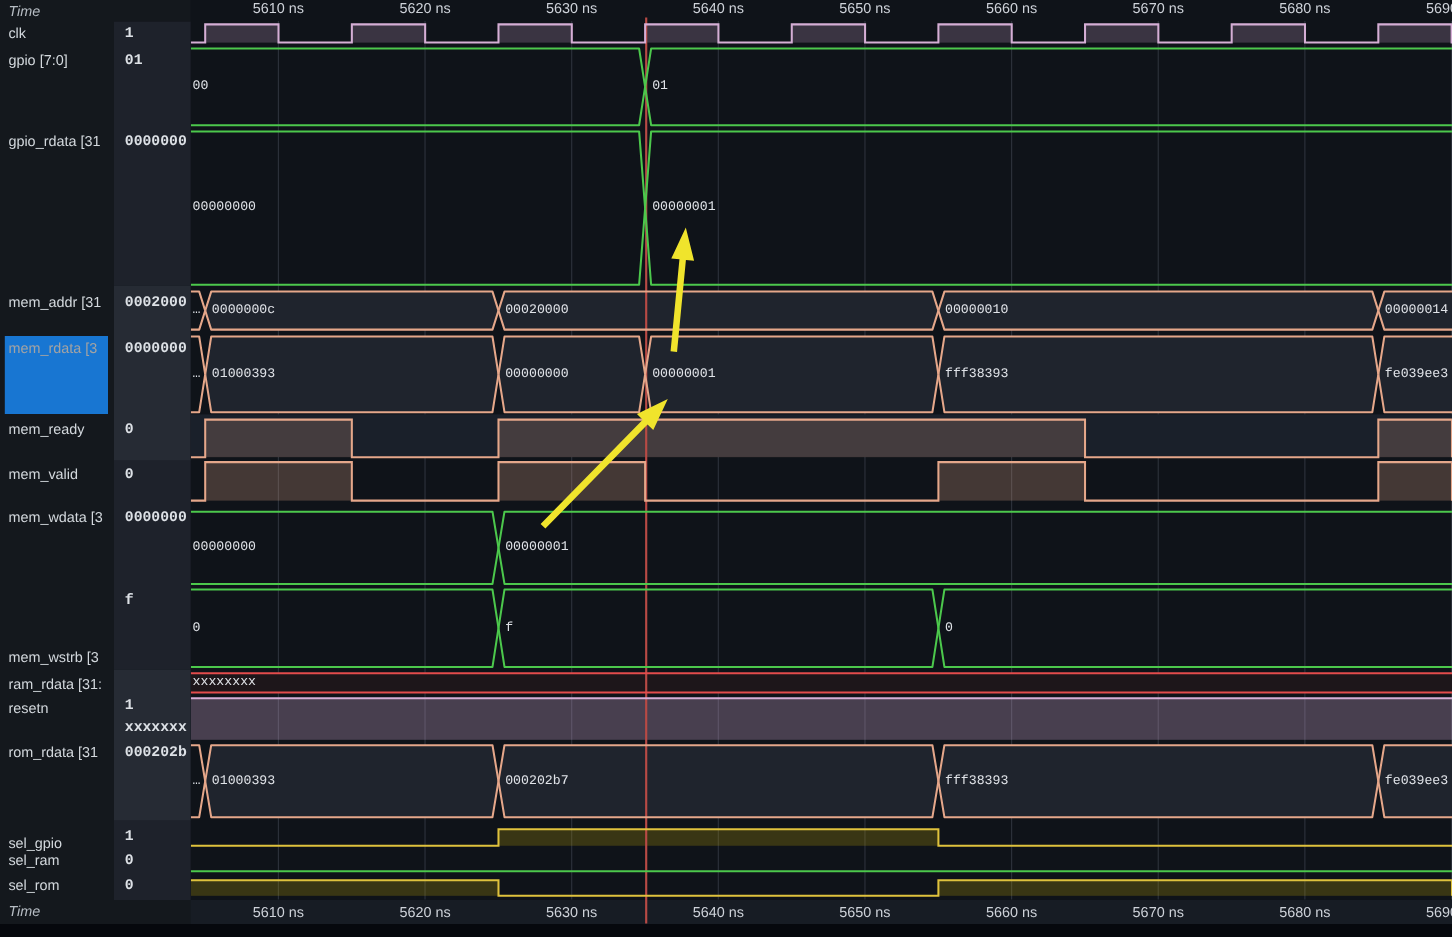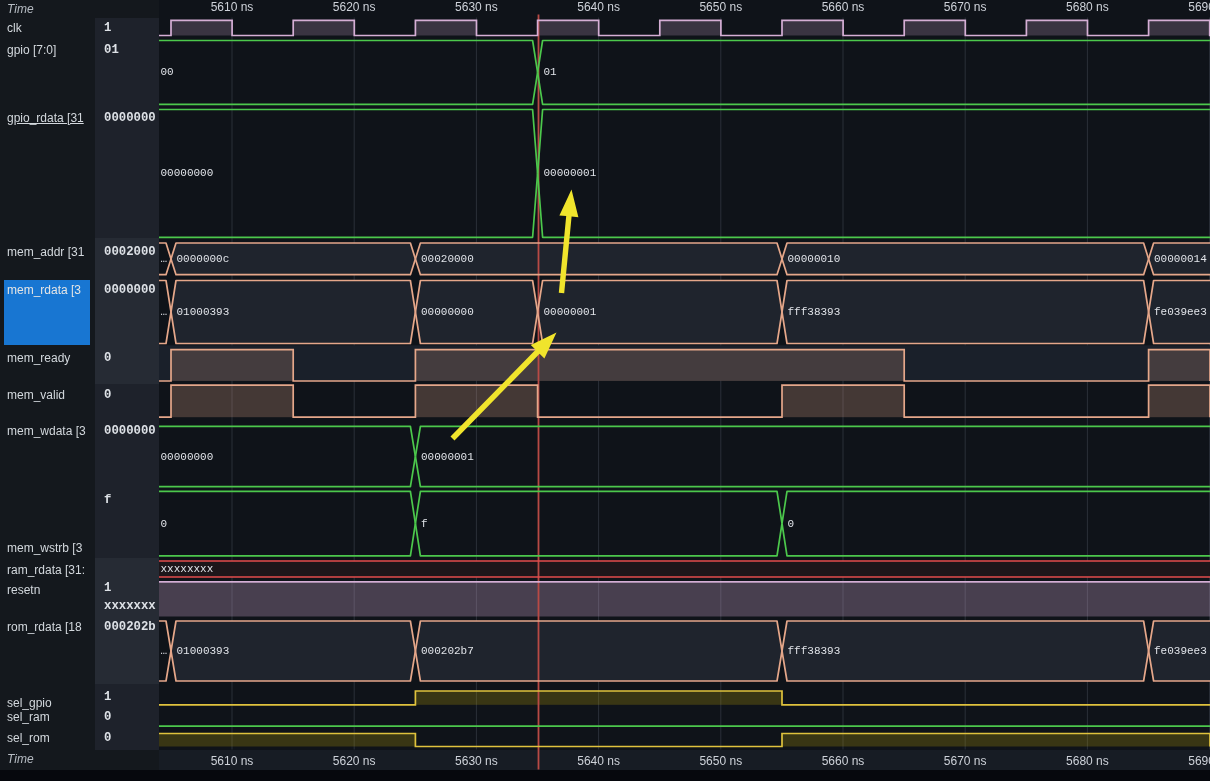--- a/index.html
+++ b/index.html
@@ -15,30 +15,30 @@
 svg text.sf{font-family:"Liberation Sans",sans-serif;}
 </style></head>
 <body>
 <div id="root">
 <div id="btl"></div>
 <div id="names">
       <div id="sel"></div>
 <div class="nm" style="top:0px;font-style:italic;color:#b7bdc4;">Time</div>
 <div class="nm" style="top:19px;">clk</div>
 <div class="nm" style="top:40.9px;">gpio [7:0]</div>
-<div class="nm" style="top:109px;text-decoration:underline;">gpio_rdata [31</div>
+<div class="nm" style="top:109px;">gpio_rdata [31</div>
 <div class="nm" style="top:243px;">mem_addr [31</div>
-<div class="nm" style="top:280.5px;color:#e5e5e5;">mem_rdata [3</div>
+<div class="nm" style="top:280.5px;color:#a3a3a3;">mem_rdata [3</div>
 <div class="nm" style="top:348.7px;">mem_ready</div>
 <div class="nm" style="top:385.8px;">mem_valid</div>
 <div class="nm" style="top:421.5px;">mem_wdata [3</div>
 <div class="nm" style="top:491px;margin-top:48px;">mem_wstrb [3</div>
 <div class="nm" style="top:560.5px;">ram_rdata [31:</div>
 <div class="nm" style="top:580.5px;">resetn</div>
-<div class="nm" style="top:618px;">rom_rdata [18</div>
+<div class="nm" style="top:618px;">rom_rdata [31</div>
 <div class="nm" style="top:694px;text-align:center;">sel_gpio</div>
 <div class="nm" style="top:708px;">sel_ram</div>
 <div class="nm" style="top:729px;text-align:right;">sel_rom</div>
 <div class="nm" style="top:750px;font-style:italic;color:#b7bdc4;">Time</div>
 </div>
 <div id="valcol">
 <div style="position:absolute;left:0;top:0px;width:64px;height:17.5px;background:#14181d;"></div>
 <div style="position:absolute;left:0;top:17.5px;width:64px;height:220.5px;background:#1e222b;"></div>
 <div style="position:absolute;left:0;top:238px;width:64px;height:145.5px;background:#262b34;"></div>
 <div style="position:absolute;left:0;top:383.5px;width:64px;height:174.0px;background:#1e222b;"></div>

